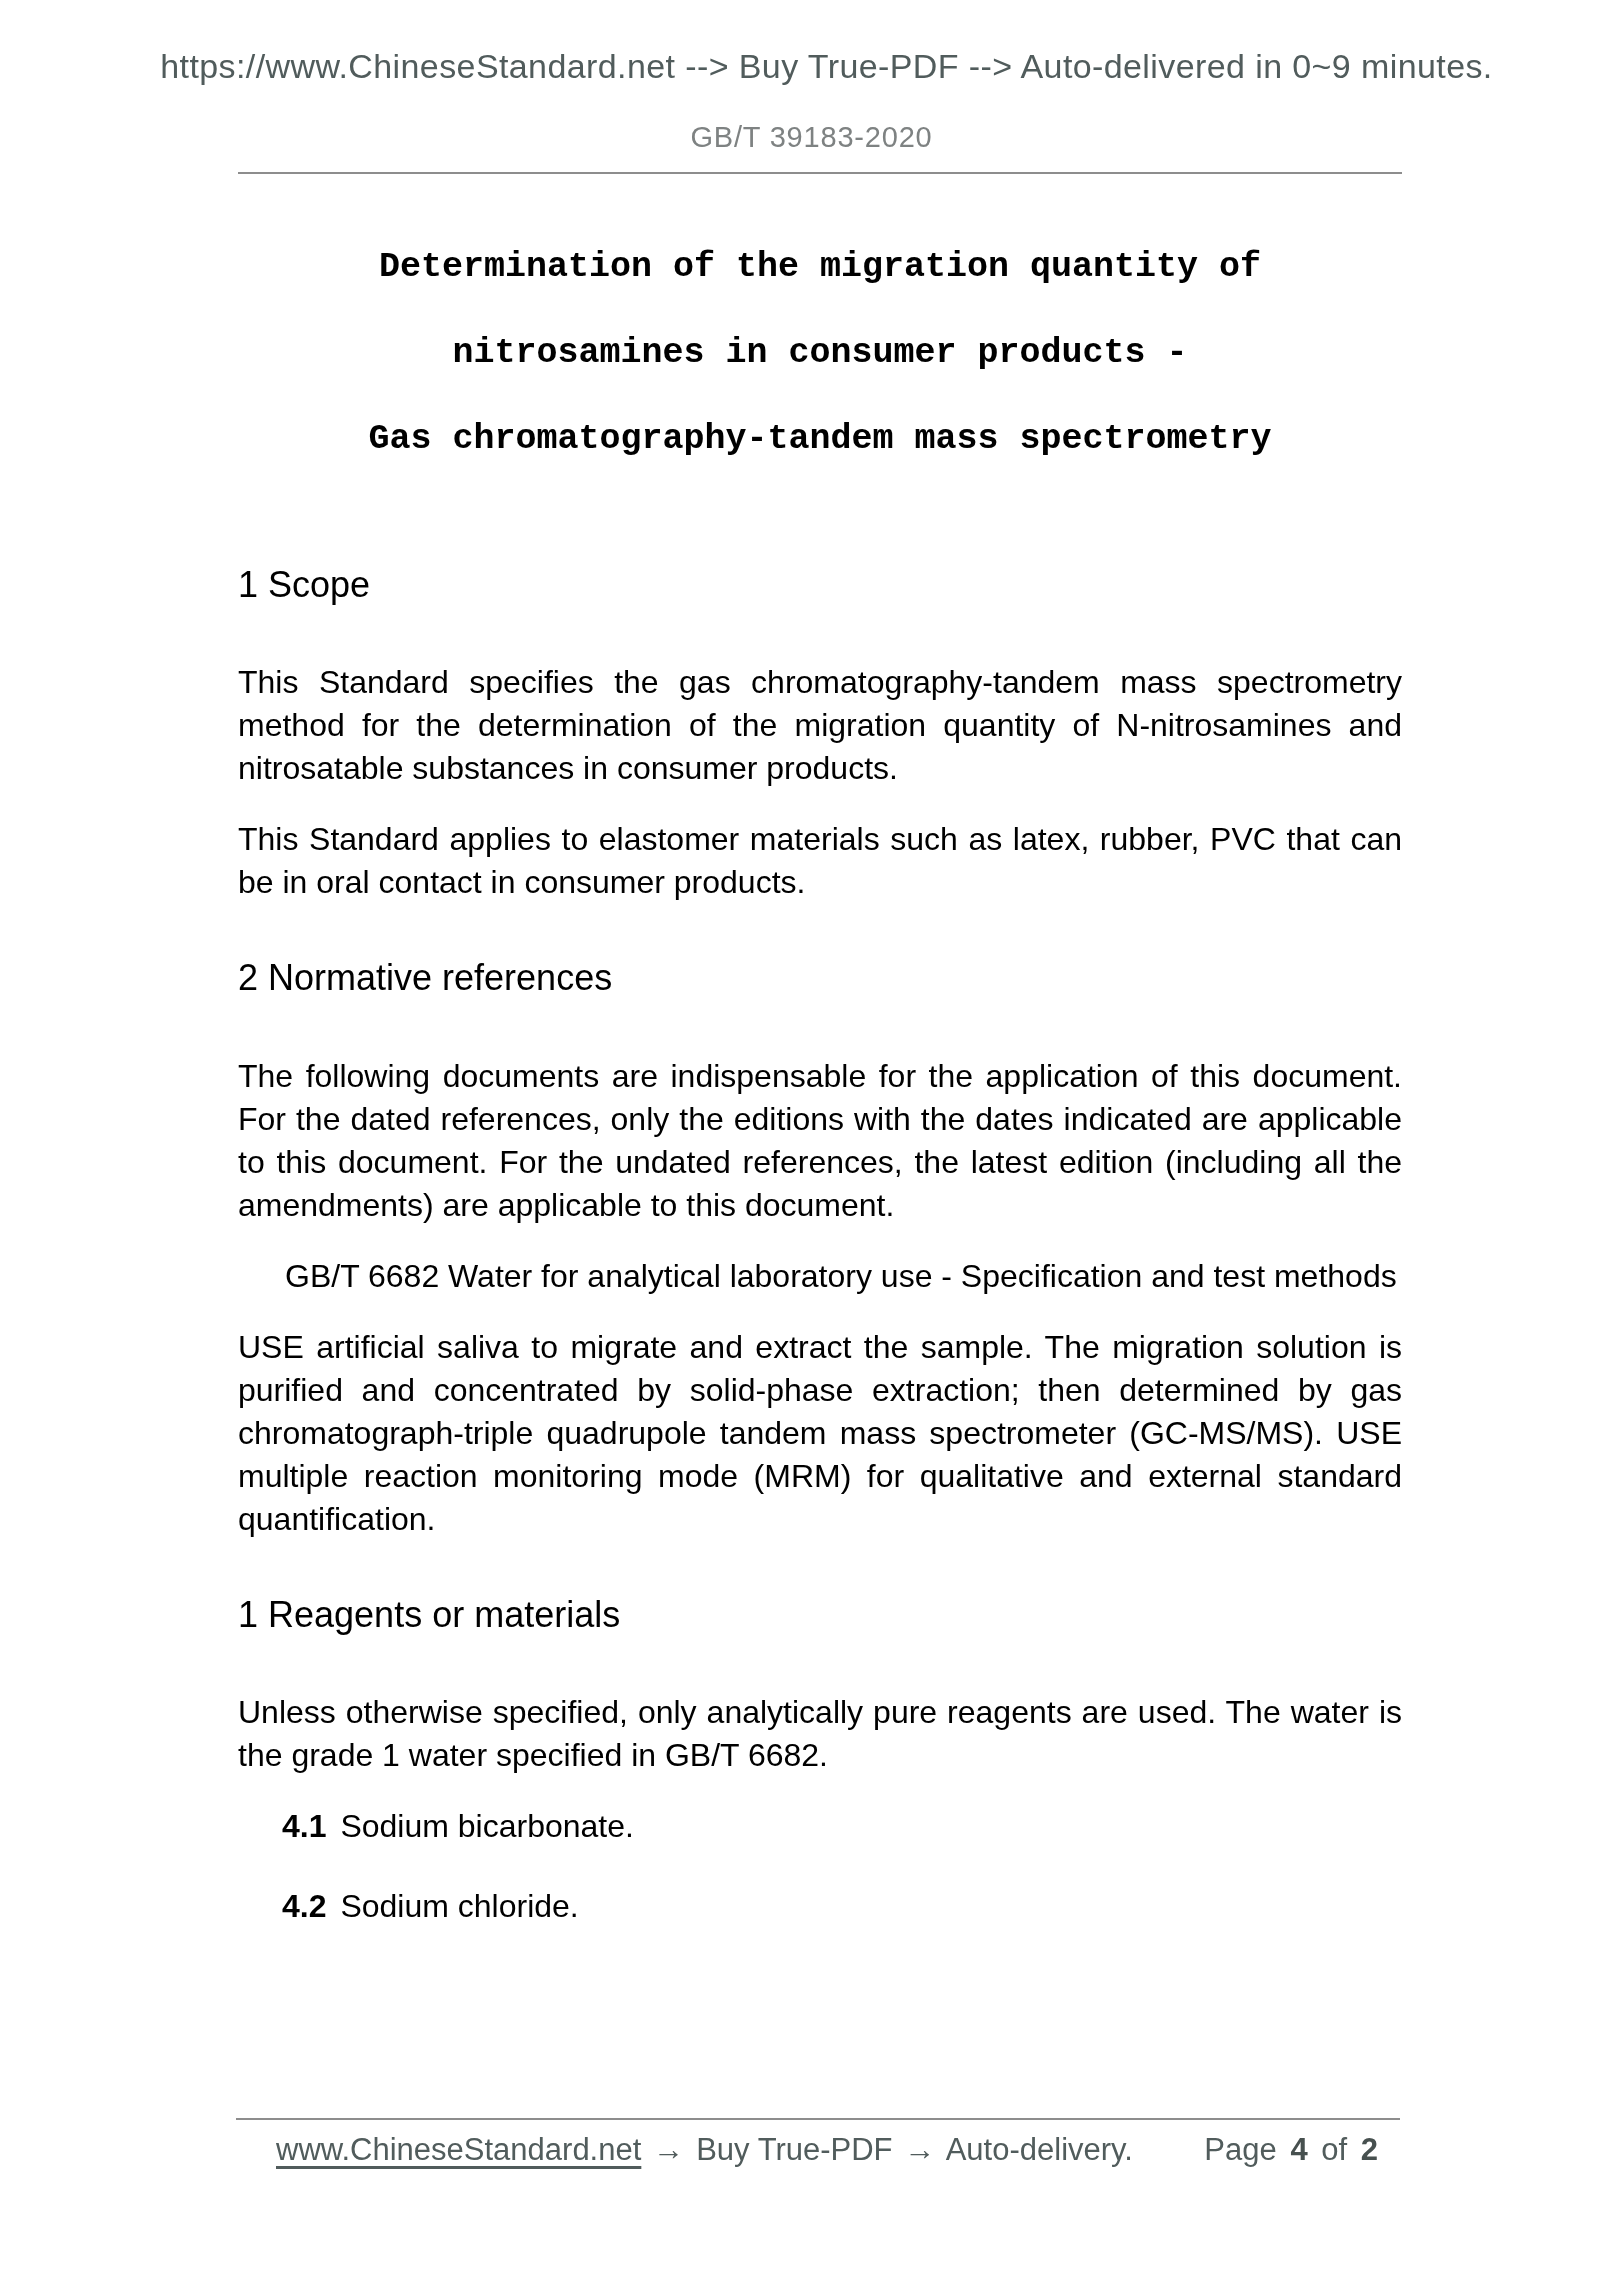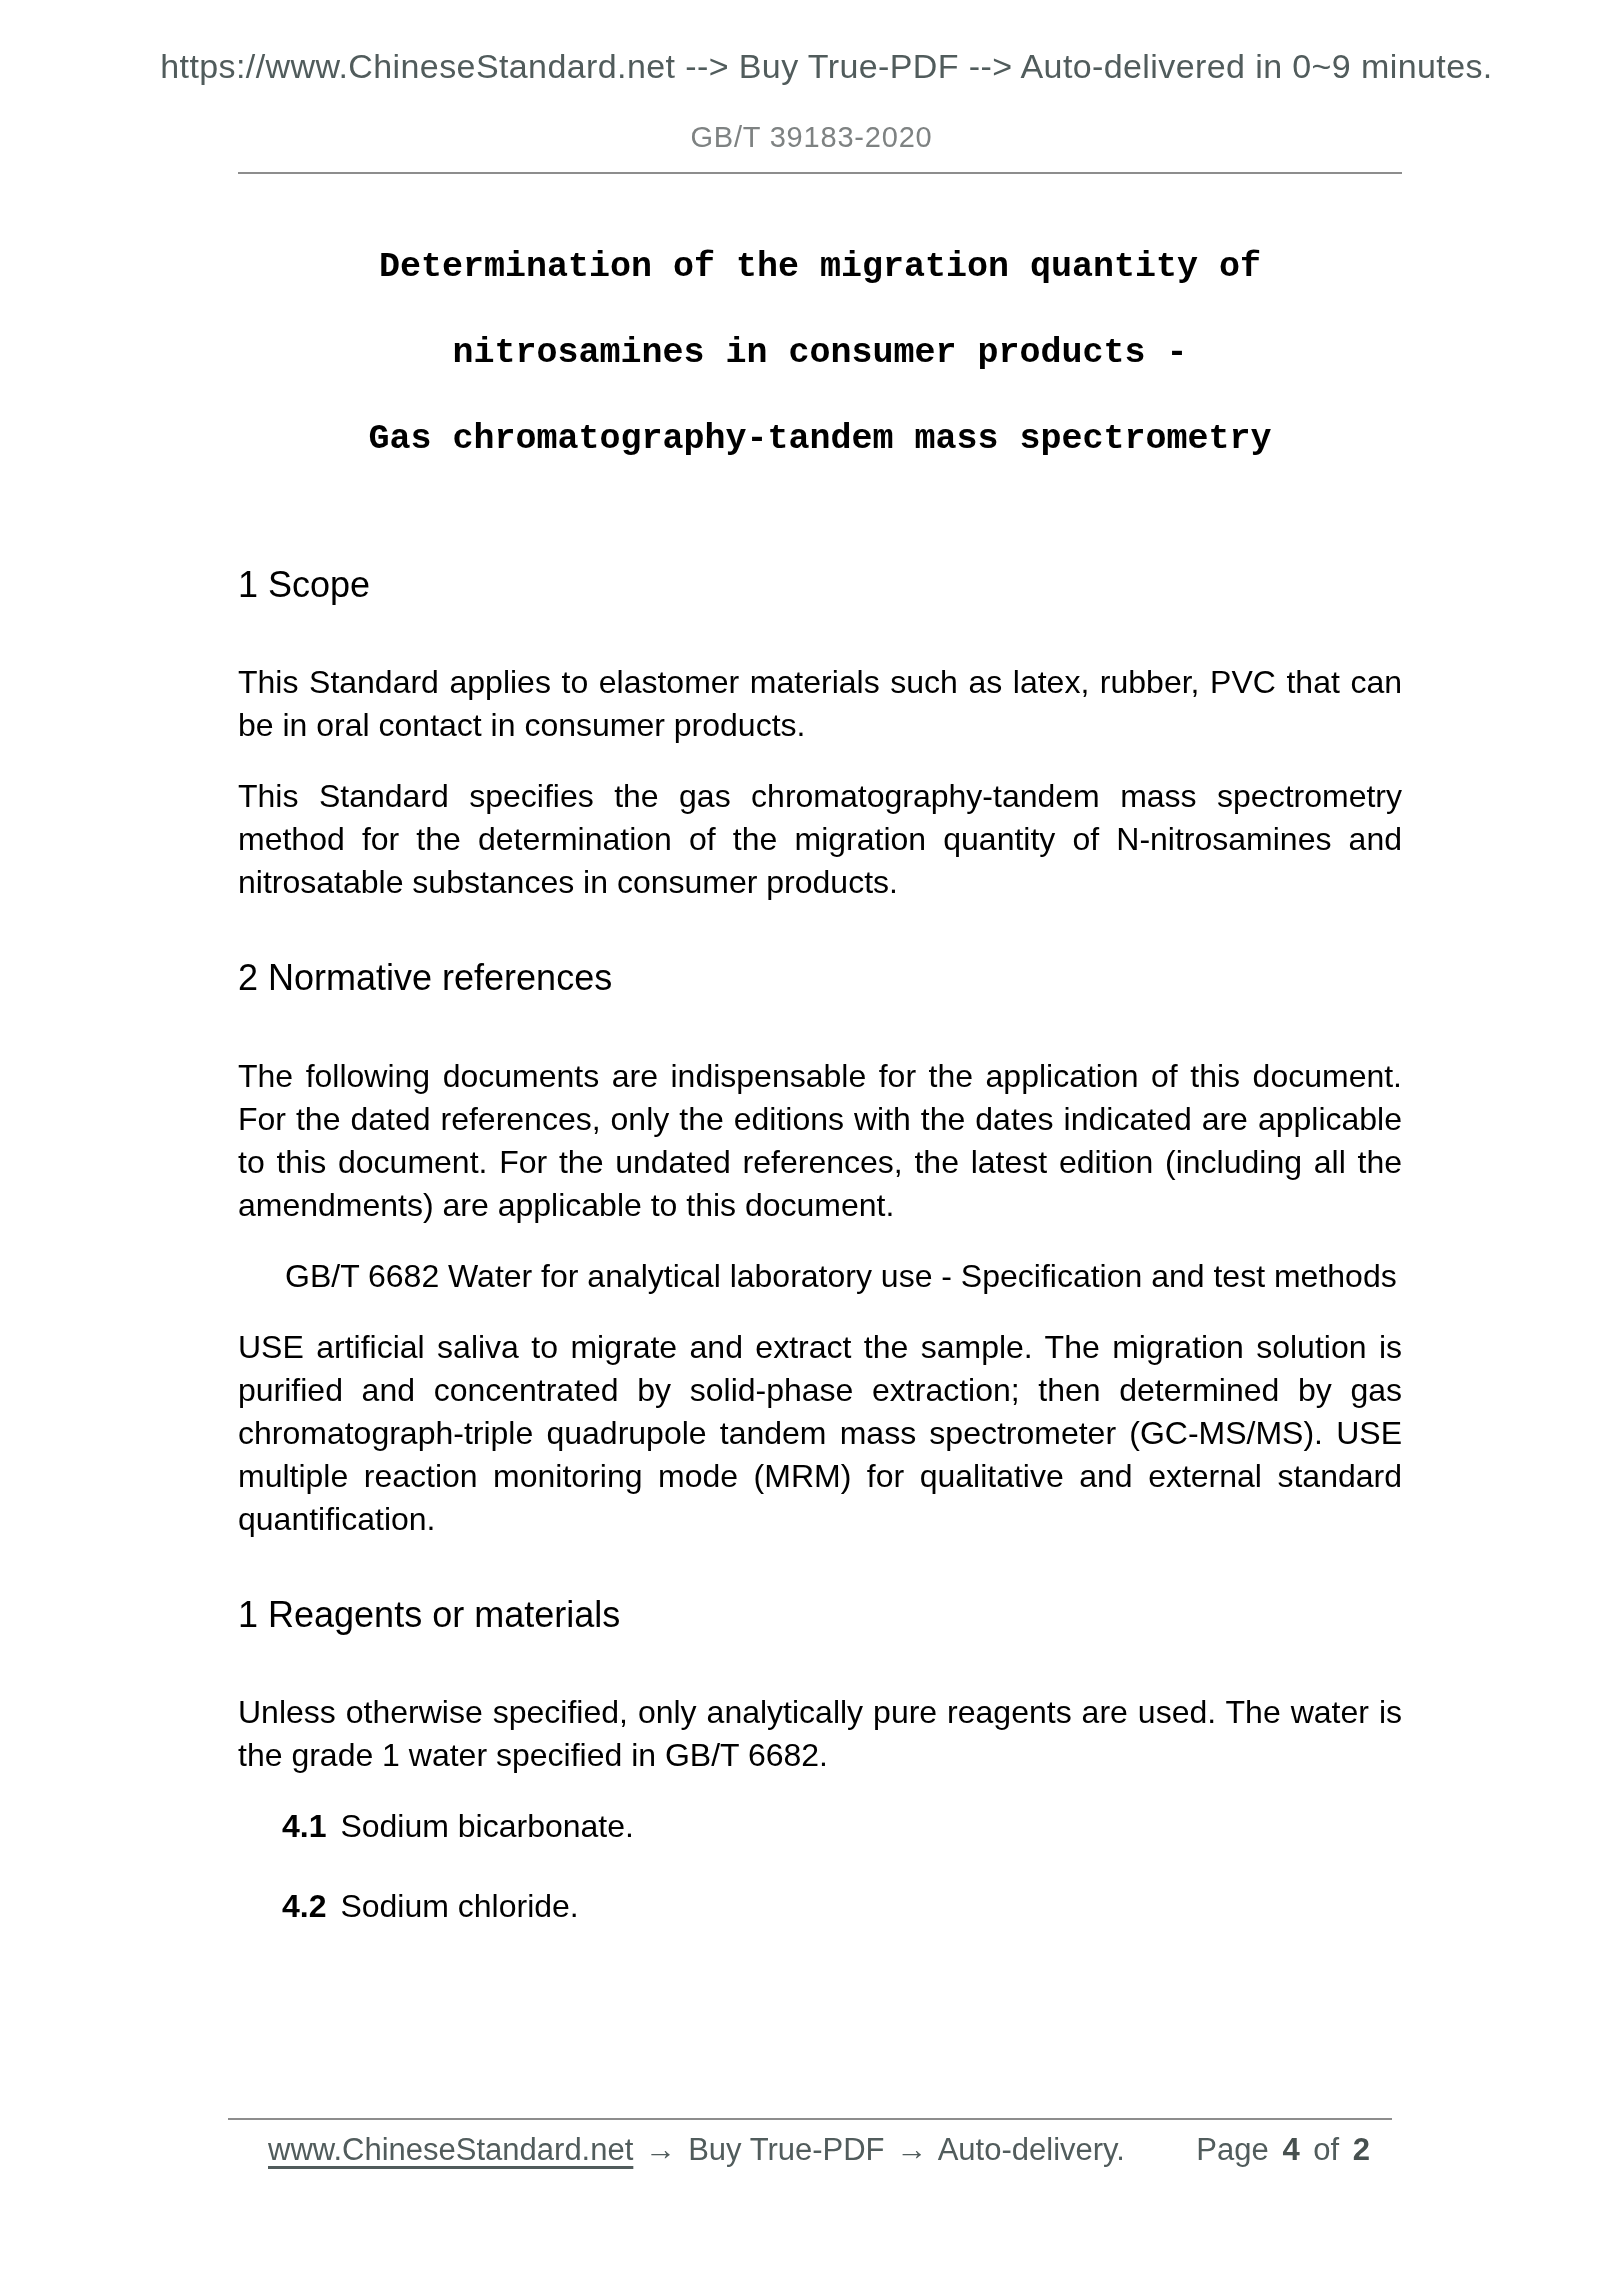--- a/index.html
+++ b/index.html
@@ -82,21 +82,21 @@
     text-align: left;
   }
   .item-number {
     font-weight: bold;
     margin-right: 5px;
     margin-left: 44px;
   }
   .footer {
     position: absolute;
     top: 2118px;
-    left: 228px;
+    left: 236px;
     width: 1164px;
   }
   .footer-row {
     margin-top: 11.7px;
     padding-left: 40px;
     padding-right: 22px;
     display: flex;
     justify-content: space-between;
     align-items: baseline;
     font-size: 31px;
@@ -136,22 +136,22 @@
 
     <div class="doc-title">
       <div class="title-line">Determination of the migration quantity of</div>
       <div class="title-line">nitrosamines in consumer products -</div>
       <div class="title-line">Gas chromatography-tandem mass spectrometry</div>
     </div>
 
     <div class="doc-body">
 
     <h2 class="section-heading">1 Scope</h2>
+        <p class="para">This Standard specifies the gas chromatography-tandem mass spectrometry method for the determination of the migration quantity of N-nitrosamines and nitrosatable substances in consumer products.</p>
         <p class="para">This Standard applies to elastomer materials such as latex, rubber, PVC that can be in oral contact in consumer products.</p>
-        <p class="para">This Standard specifies the gas chromatography-tandem mass spectrometry method for the determination of the migration quantity of N-nitrosamines and nitrosatable substances in consumer products.</p>
         <h2 class="section-heading">2 Normative references</h2>
         <p class="para">The following documents are indispensable for the application of this document. For the dated references, only the editions with the dates indicated are applicable to this document. For the undated references, the latest edition (including all the amendments) are applicable to this document.</p>
         <p class="para reference">GB/T 6682 Water for analytical laboratory use - Specification and test methods</p>
         <p class="para">USE artificial saliva to migrate and extract the sample. The migration solution is purified and concentrated by solid-phase extraction; then determined by gas chromatograph-triple quadrupole tandem mass spectrometer (GC-MS/MS). USE multiple reaction monitoring mode (MRM) for qualitative and external standard quantification.</p>
         <h2 class="section-heading">1 Reagents or materials</h2>
         <p class="para">Unless otherwise specified, only analytically pure reagents are used. The water is the grade 1 water specified in GB/T 6682.</p>
         <p class="para numbered-item"><span class="item-number">4.1</span> <span>Sodium bicarbonate.</span></p>
         <p class="para numbered-item"><span class="item-number">4.2</span> <span>Sodium chloride.</span></p>
       </div>
 

